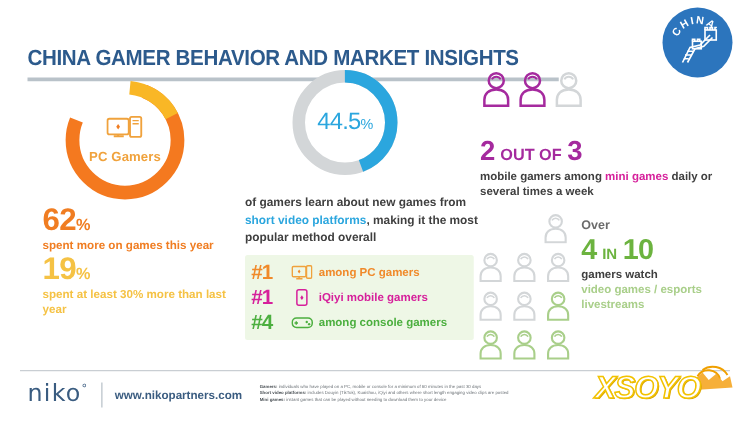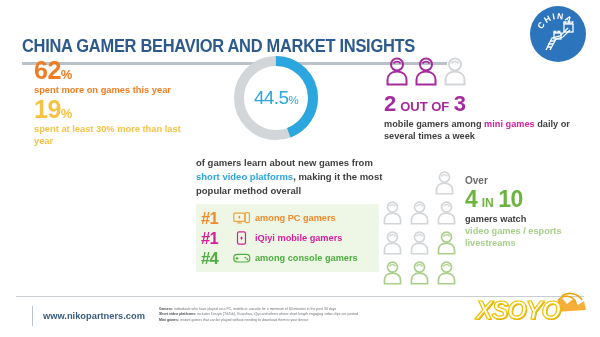--- a/index.html
+++ b/index.html
@@ -149,21 +149,21 @@
 
   
   .col-right-top {
     position: absolute;
     left: 384px; top: 56px; width: 200px;
   }
   .people-row { display:flex; gap: 3px; margin-bottom: 3px; }
   .big-line {
     font-weight: bold; color: #a52a9e;
     line-height: 1; white-space: nowrap;
-    margin-top: 3px;
+    margin-top: 19px;
   }
   .big-line .xl { font-size: 22px; letter-spacing:-0.5px;}
   .big-line .md { font-size: 13px; }
   .right-sub {
     font-size: 9.2px; font-weight: bold;
     color: #3f3f3f; line-height: 1.32;
     margin-top: 3px;
   }
   .right-sub .hl-mag { color: #d6209b; }
 
@@ -263,20 +263,38 @@
         <path d="M17 41 L21 41 M18 38 L23 38 M20 35 L25 35"></path>
         <rect x="34" y="18" width="9" height="8"></rect>
         <path d="M34 18 l0 -2 l2 0 l0 2 M38 18 l0 -2 l2 0 l0 2 M42 18 l0 -2 l1.5 0"></path>
         <rect x="24" y="27" width="7" height="6"></rect>
         <path d="M24 27 l0 -1.6 l1.8 0 l0 1.6 M28 27 l0 -1.6 l1.8 0 l0 1.6"></path>
       </g>
     </svg>
   </div>
 
   <div class="col-left">
+    <div class="donut-pc">
+      <svg width="104" height="104" viewBox="0 0 104 104">
+        <circle cx="52" cy="52" r="42" fill="none" stroke="#f4791f" stroke-width="11" stroke-dasharray="198 66" stroke-dashoffset="-16" transform="rotate(-90 52 52)"></circle>
+        <circle cx="52" cy="52" r="42" fill="none" stroke="#f9b726" stroke-width="11" stroke-dasharray="42 222" stroke-dashoffset="-4" transform="rotate(-90 52 52)"></circle>
+      </svg>
+      <div class="center">
+        <span class="pc-icon">
+          <svg width="30" height="22" viewBox="0 0 30 22">
+            <rect x="1" y="3" width="17" height="12.5" rx="1.5" fill="none" stroke="#f0a23c" stroke-width="1.5"></rect>
+            <path d="M6 17 h8 M9.5 15.5 v1.5" stroke="#f0a23c" stroke-width="1.5" fill="none"></path>
+            <path d="M9.5 7.2 l1.5 2.2 l-1.5 2.2 l-1.5 -2.2 z" fill="#f07d22"></path>
+            <rect x="19" y="1.5" width="9" height="16" rx="1.3" fill="none" stroke="#f0a23c" stroke-width="1.5"></rect>
+            <path d="M21 4.5 h5 M21 7 h5" stroke="#f0a23c" stroke-width="1.1"></path>
+          </svg>
+        </span>
+        <span class="pc-label">PC Gamers</span>
+      </div>
+    </div>
 
     <div class="stat-block">
       <div class="stat-big orange">
         <span class="num">62</span><span class="pct">%</span>
       </div>
       <div class="stat-sub orange">spent more on games this year</div>
     </div>
 
     <div class="stat-block">
       <div class="stat-big gold">
@@ -470,20 +488,21 @@
       </div>
       <div class="green-sub">
         <span>gamers watch</span><br>
         <span class="lt">video games / esports livestreams</span>
       </div>
     </div>
   </div>
 
   <div class="footer-rule"></div>
   <div class="footer">
+    <div class="logo"><span>niko</span><span class="deg">°</span></div>
     <div class="footer-div"></div>
     <div class="site">www.nikopartners.com</div>
     <div class="notes">
       <div><b>Gamers:</b><span> individuals who have played on a PC, mobile or console for a minimum of 60 minutes in the past 30 days</span></div>
       <div><b>Short video platforms:</b><span> includes Douyin (TikTok), Kuaishou, iQiyi and others where short length engaging video clips are posted</span></div>
       <div><b>Mini games:</b><span> instant games that can be played without needing to download them to your device</span></div>
     </div>
   </div>
 
   <div class="watermark">

